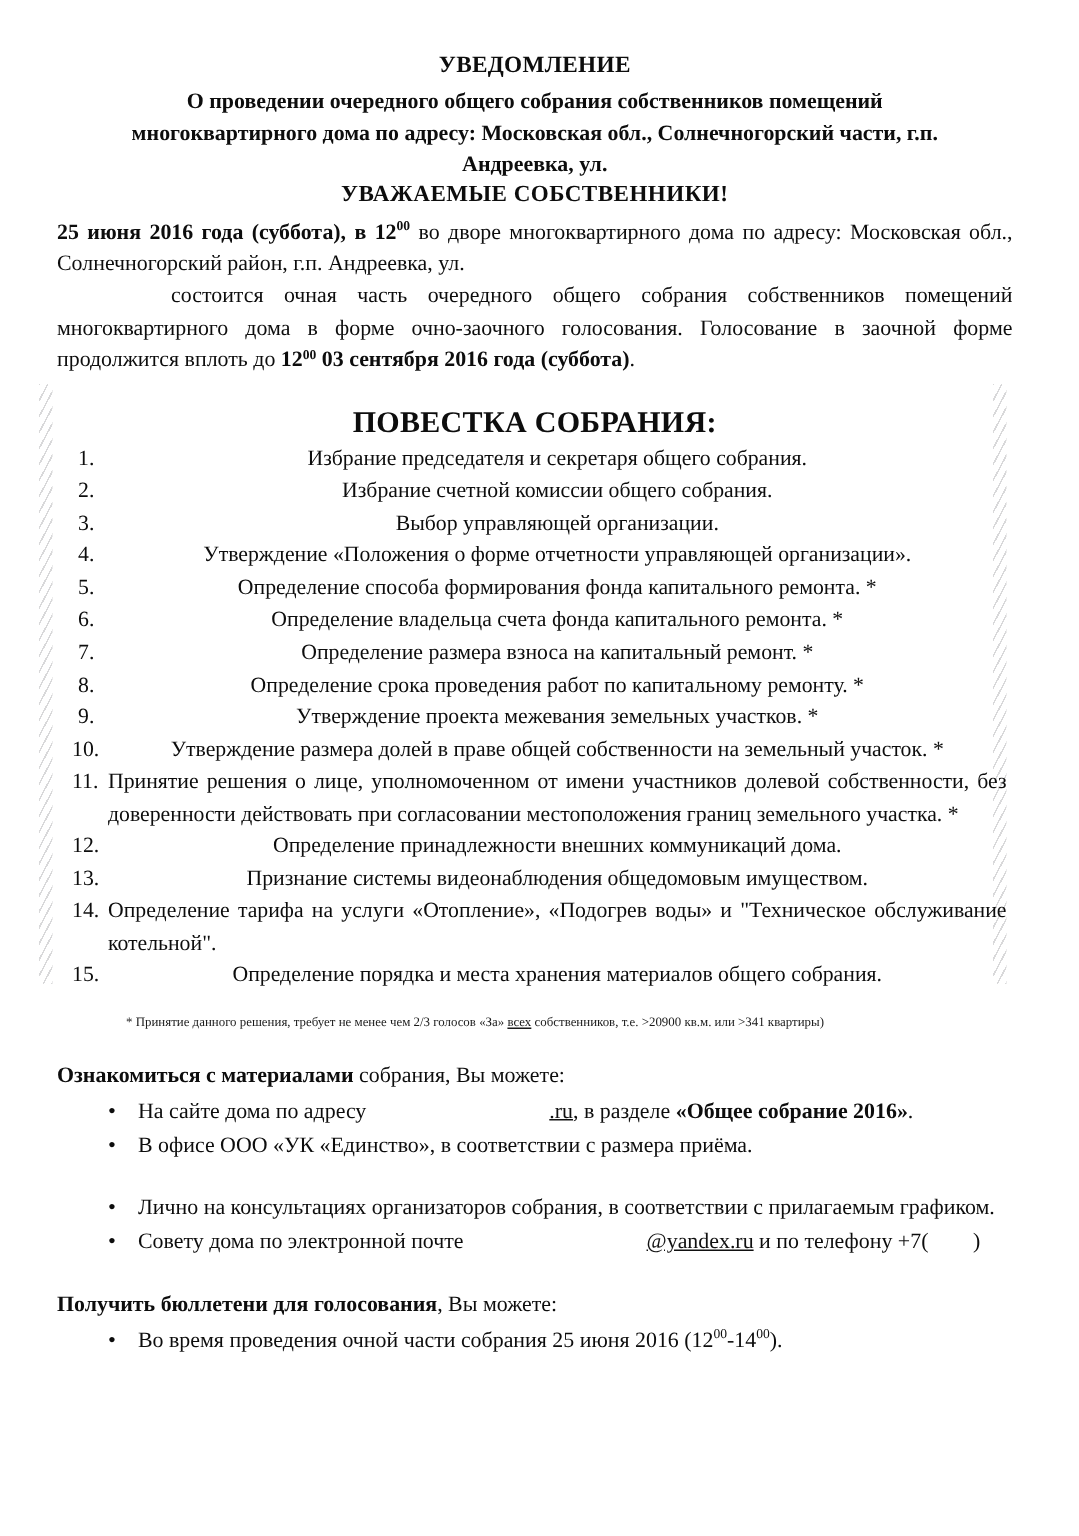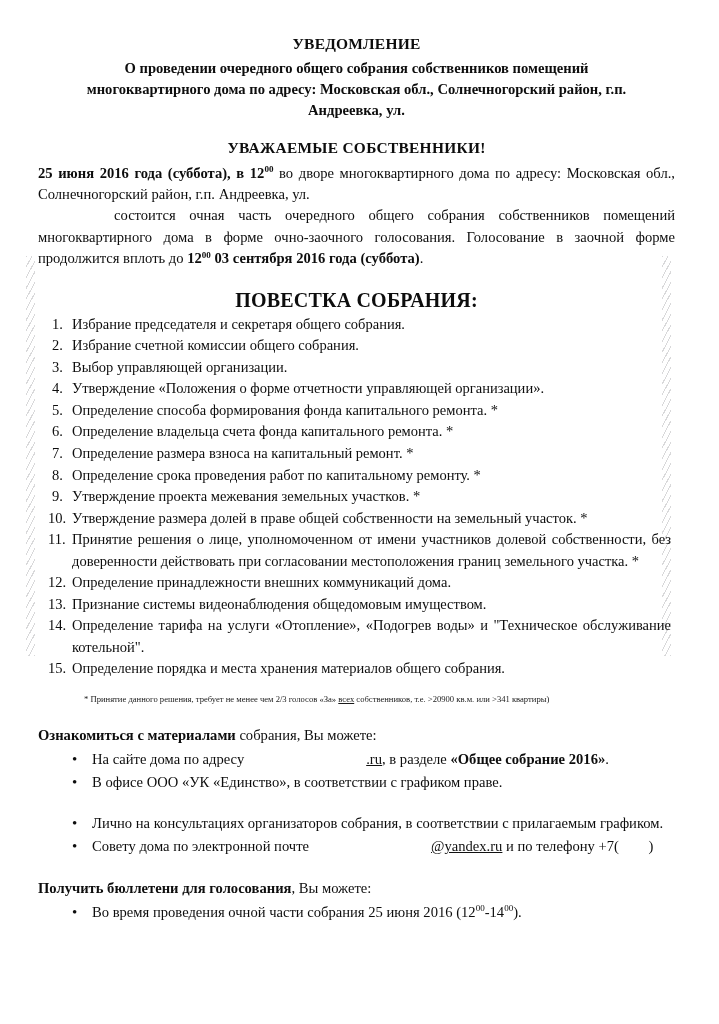--- a/index.html
+++ b/index.html
@@ -59,21 +59,21 @@
     font-size: 14.6px;
     line-height: 1.42;
     margin: 0 auto;
     max-width: 612px;
     text-align: center;
   }
   .salutation {
     text-align: center;
     font-weight: bold;
     font-size: 15.4px;
-    margin: 18px 0 6px 0;
+    margin: 0 0 6px 0;
     letter-spacing: .3px;
   }
 
   
   p.body {
     margin: 0;
     font-size: 14.6px;
     line-height: 1.47;
     text-align: justify;
     text-justify: inter-word;
@@ -100,21 +100,21 @@
     margin: 0;
     padding: 0 4px 0 0;
     counter-reset: ag;
   }
   ol.agenda > li {
     position: relative;
     font-size: 14.5px;
     line-height: 1.485;
     padding-left: 34px;
     margin: 0;
-    text-align: left;
+    text-align: center;
   }
   ol.agenda > li.justify { text-align: justify; text-justify: inter-word; }
   ol.agenda > li::before {
     counter-increment: ag;
     content: counter(ag) ".";
     position: absolute;
     left: 14px;
     top: 0;
     width: 26px;
     text-align: left;
@@ -177,21 +177,21 @@
 
 <div class="hatch left"></div>
 <div class="hatch right"></div>
 
 <div class="page">
 
   <div class="title-block">
     <div class="doc-title">УВЕДОМЛЕНИЕ</div>
     <div class="doc-subtitle">
       <span>О проведении очередного общего собрания собственников помещений</span><br>
-      <span>многоквартирного дома по адресу: Московская обл., Солнечногорский район, г.п.</span><br>
+      <span>многоквартирного дома по адресу: Московская обл., Солнечногорский части, г.п.</span><br>
       <span>Андреевка, ул.</span>
     </div>
   </div>
 
   <div class="salutation">УВАЖАЕМЫЕ СОБСТВЕННИКИ!</div>
 
   <p class="body"><span class="b"><span>25 июня 2016 года (суббота), в 12</span><sup>00</sup></span><span> во дворе многоквартирного дома по адресу:</span>
     <span>Московская обл., Солнечногорский район, г.п. Андреевка, ул.</span>
   </p>
 
@@ -217,21 +217,21 @@
     <li class="wide justify">Определение тарифа на услуги «Отопление», «Подогрев воды» и "Техническое обслуживание котельной".</li>
     <li class="wide">Определение порядка и места хранения материалов общего собрания.</li>
   </ol>
 
   <p class="footnote"><span>* Принятие данного решения, требует не менее чем 2/3 голосов «За» </span><u>всех</u><span> собственников, т.е. &gt;20900 кв.м. или &gt;341 квартиры)</span></p>
 
   <div class="section">
     <p class="section-lead"><span class="b">Ознакомиться с материалами</span><span> собрания, Вы можете:</span></p>
     <ul class="bullets">
       <li><span>На сайте дома по адресу</span><span class="redact" style="width:122px;"></span><span class="link">.ru</span><span>, в разделе </span><span class="b">«Общее собрание 2016»</span><span>.</span></li>
-      <li><span>В офисе ООО «УК «Единство», в соответствии с графиком праве.</span></li>
+      <li><span>В офисе ООО «УК «Единство», в соответствии с размера приёма.</span></li>
     </ul>
   </div>
 
   <div class="section">
     <ul class="bullets">
       <li class="justify"><span>Лично на консультациях организаторов собрания, в соответствии с прилагаемым графиком.</span></li>
       <li><span>Совету дома по электронной почте</span><span class="redact" style="width:122px;"></span><span class="link">@yandex.ru</span><span> и по телефону +7(</span><span class="redact" style="width:26px;"></span><span>    )</span></li>
     </ul>
   </div>
 

